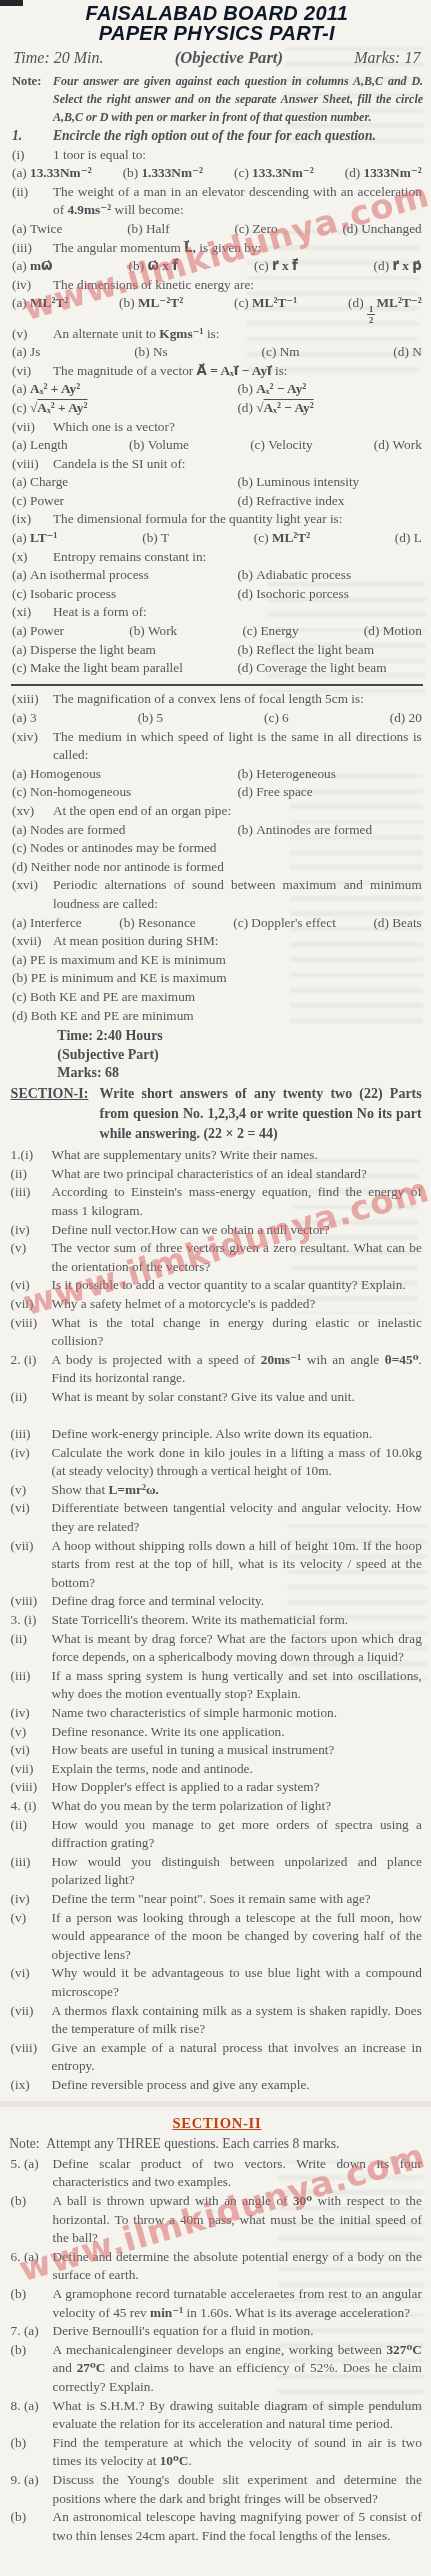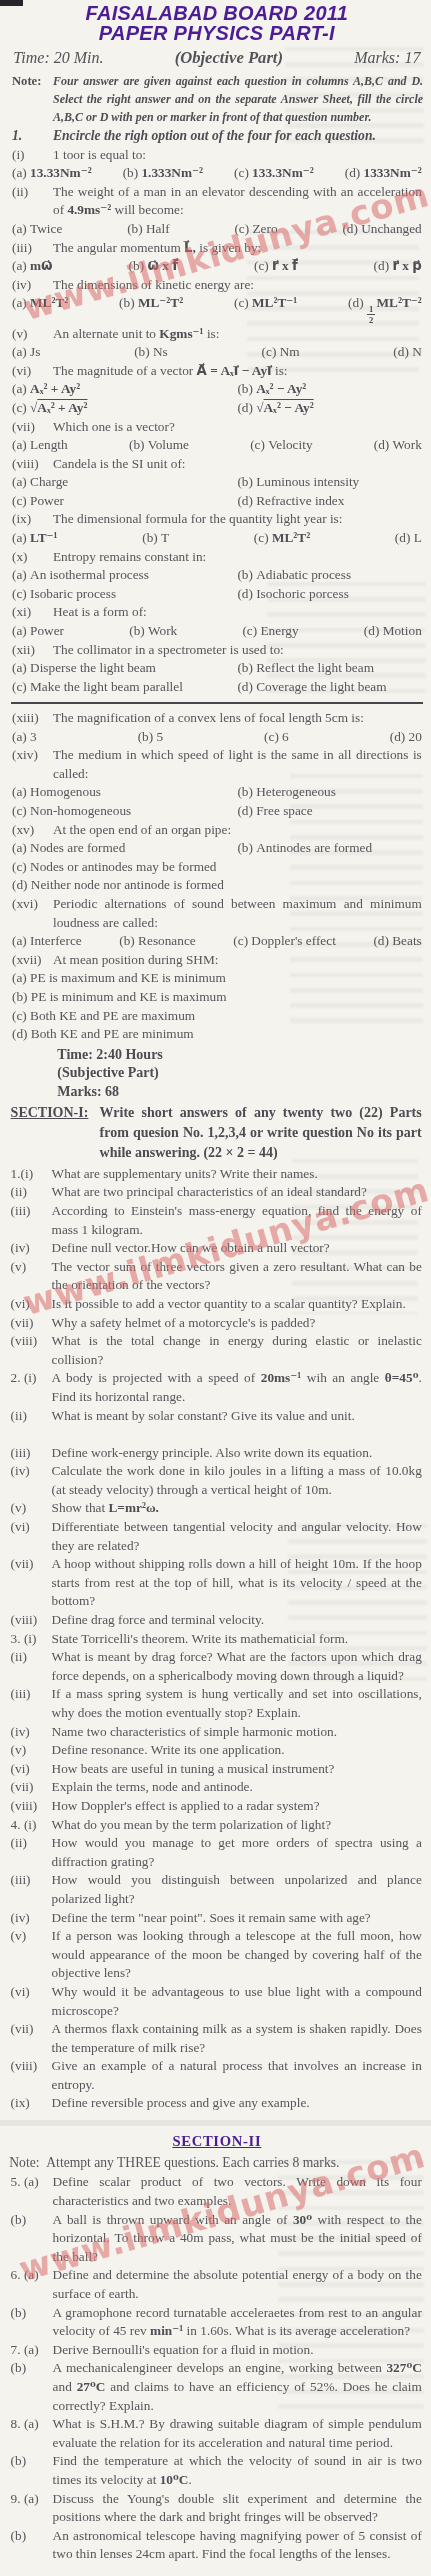--- a/index.html
+++ b/index.html
@@ -8,21 +8,21 @@
     position:relative; width:431px; height:2576px; overflow:hidden;
     background:#f4f3ee;
     font-family:"Liberation Serif", serif;
     font-size:13.3px; line-height:18.6px; color:#56565b;
   }
   .content { position:relative; padding:2.7px 6.6px 0 9.3px; }
 
   
   .h1 { text-align:center; font-family:"Liberation Sans", sans-serif;
         font-weight:bold; font-style:italic; font-size:20px; line-height:20.6px;
-        color:#4c1d95; letter-spacing:0.3px; }
+        color:#0f172a; letter-spacing:0.3px; }
   .meta { display:flex; align-items:baseline; padding:5.3px 4px 1.3px 4px; color:#53535a; }
   .meta .t, .meta .mk { font-style:italic; font-size:16px; }
   .meta .p { flex:1; text-align:center; font-weight:bold; font-style:italic; font-size:16.6px; }
 
   .note { display:flex; padding:3.3px 0 0 2.7px; }
   .note .lbl { flex:0 0 41px; font-weight:bold; font-size:12.6px; color:#4e4e54; }
   .note .txt { flex:1; font-weight:bold; font-style:italic; font-size:12px;
                text-align:justify; line-height:18px; padding-right:1.3px; color:#4e4e54; }
   .instr { display:flex; padding:0.7px 0 0 2.7px; font-weight:bold; font-style:italic;
            font-size:13.6px; color:#4e4e54; }
@@ -59,21 +59,21 @@
   .sec1 .txt { flex:1; text-align:justify; padding-right:2.7px; }
 
   .sq-list { list-style:none; margin:0; padding:2px 1.3px 0 1.3px; }
   .sq { display:flex; }
   .sq .qnum { flex:0 0 41px; }
   .sq .qtext { flex:1; text-align:justify; padding-right:1.3px; }
   .gap-after { margin-bottom:18.6px; }
 
   .page-edge { height:6px; background:#e7e5de; margin:6.6px -6.6px 2.7px -9.3px; }
 
-  .sec2-title { text-align:center; font-weight:bold; font-size:14.6px; color:#4c1d95; padding:4px 0 1.3px; }
+  .sec2-title { text-align:center; font-weight:bold; font-size:14.6px; color:#c2410c; padding:4px 0 1.3px; }
   .sec2-title .u { text-decoration:underline; letter-spacing:0.7px; }
   .note2 { display:flex; padding:1.3px 0 0 0; font-size:13.6px; }
   .note2 .lbl { flex:0 0 37px; }
   .note2 .txt { flex:1; }
   .lq-list { list-style:none; margin:0; padding:1.3px 1.3px 0 1.3px; }
   .lq-list .sq .qnum { flex:0 0 42px; }
 
   
   .corner-mark { position:absolute; left:0; top:0; width:22.6px; height:6px; background:#26262a; }
   .wm { position:absolute; font-family:"DejaVu Sans", sans-serif; font-weight:bold;
@@ -265,24 +265,20 @@
         </div>
       <div class="opts row4">
         <span class="opt"><span class="l">(a)</span><span>Power</span></span>
         <span class="opt"><span class="l">(b)</span><span>Work</span></span>
         <span class="opt"><span class="l">(c)</span><span>Energy</span></span>
         <span class="opt"><span class="l">(d)</span><span>Motion</span></span>
       </div>
     </div>
 
     <div class="mcq">
-      <div class="mcq-head">
-          <span class="qnum">(xii)</span>
-          <span class="qtext"><span>The collimator in a spectrometer is used to:</span></span>
-        </div>
       <div class="opts grid2">
         <span class="opt"><span class="l">(a)</span><span>Disperse the light beam</span></span>
         <span class="opt"><span class="l">(b)</span><span>Reflect the light beam</span></span>
         <span class="opt"><span class="l">(c)</span><span>Make the light beam parallel</span></span>
         <span class="opt"><span class="l">(d)</span><span>Coverage the light beam</span></span>
       </div>
     </div>
 
     <div class="divider"></div>
 

